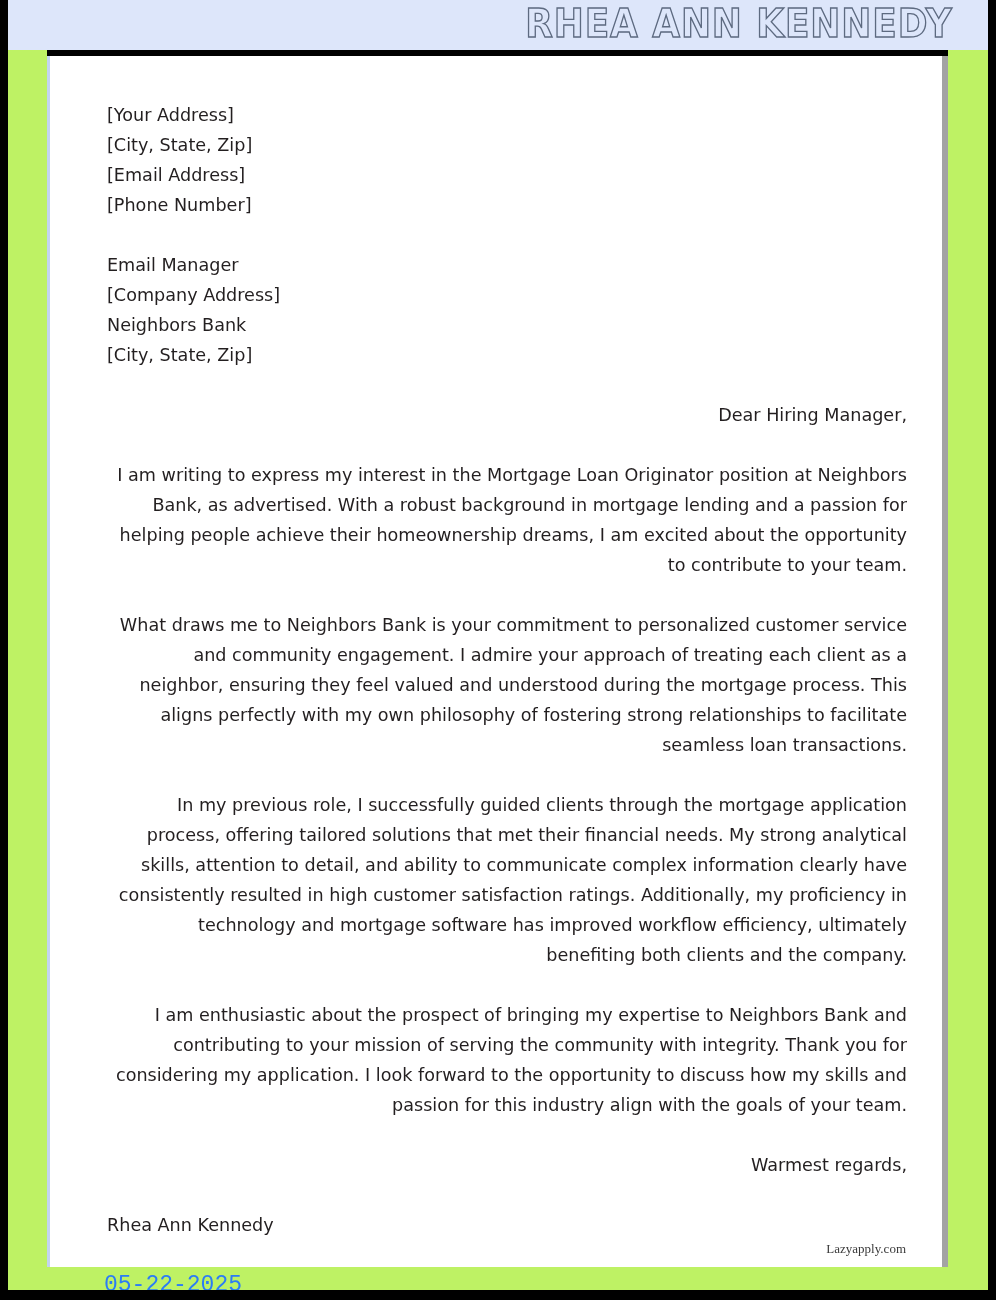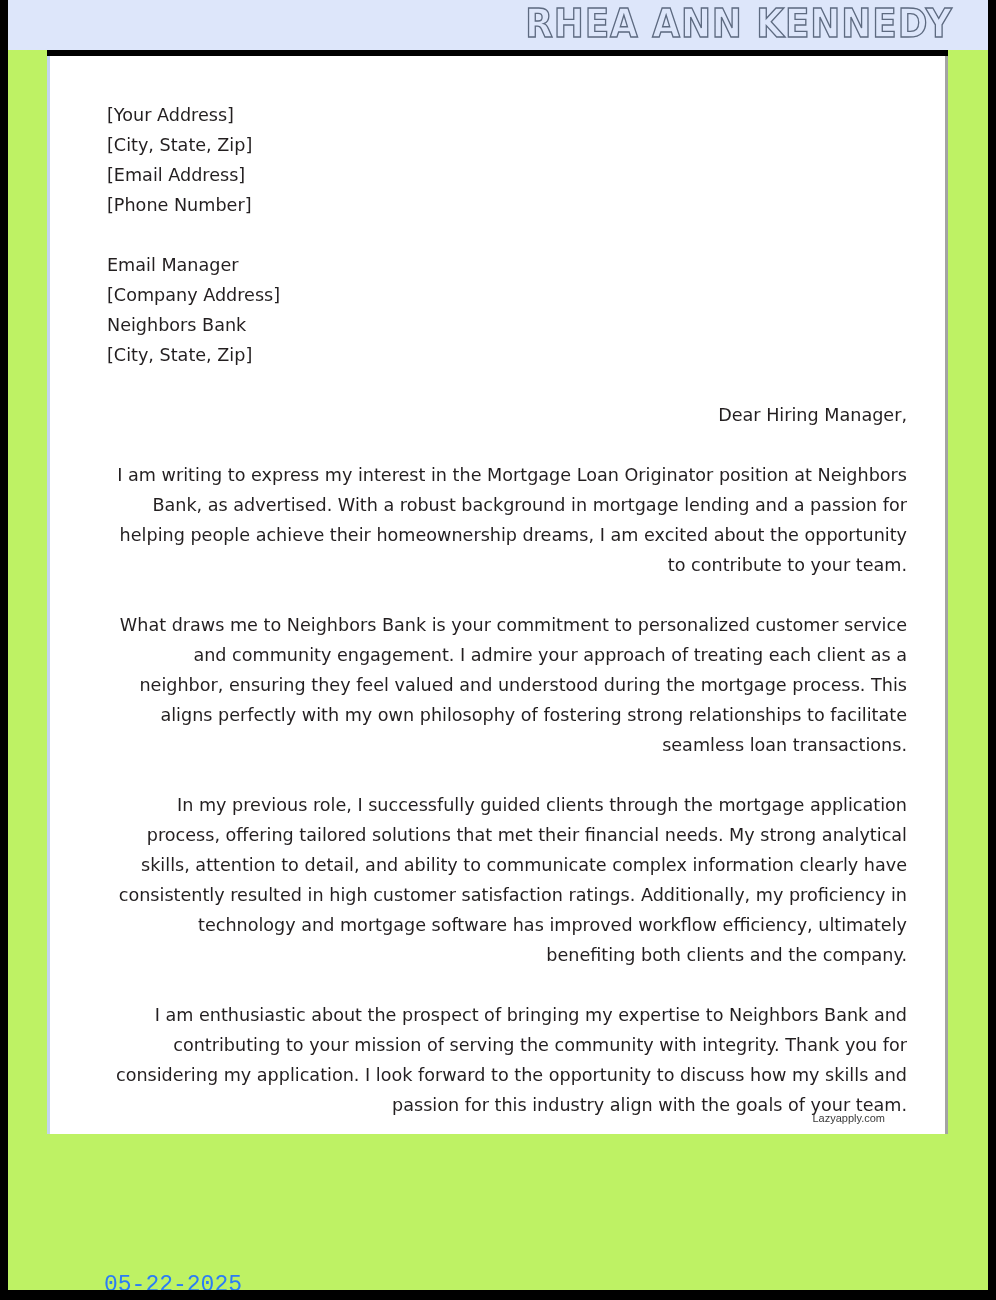--- a/index.html
+++ b/index.html
@@ -64,24 +64,24 @@
     height: 6px;
     background: #000000;
   }
 
   
   .page-sheet {
     position: absolute;
     left: 39px;
     top: 56px;
     width: 901px;
-    height: 1078px;
+    height: 1211px;
     background: #ffffff;
     border-left: 3px solid #c3d4f0;
-    border-right: 3px solid #a3a3a3;
+    border-right: 6px solid #a3a3a3;
     box-sizing: border-box;
     overflow: hidden;
   }
 
   .letter-body {
     position: absolute;
     left: 57px;
     top: 44px;
     width: 800px;
     font-size: 17.6px;
@@ -103,25 +103,25 @@
     text-align: right;
   }
 
   .sign-name {
     white-space: nowrap;
   }
 
   
   .sheet-watermark {
     position: absolute;
-    right: 60px;
+    right: 36px;
     bottom: 10px;
-    font-size: 11px;
+    font-size: 13px;
     color: #3a3a3a;
-    font-family: Liberation Sans, sans-serif;
+    font-family: Liberation Serif, serif;
     white-space: nowrap;
   }
 
   
   .trailing-date {
     position: absolute;
     left: 96px;
     top: 1274px;
     font-size: 23px;
     color: #2b7cf6;

